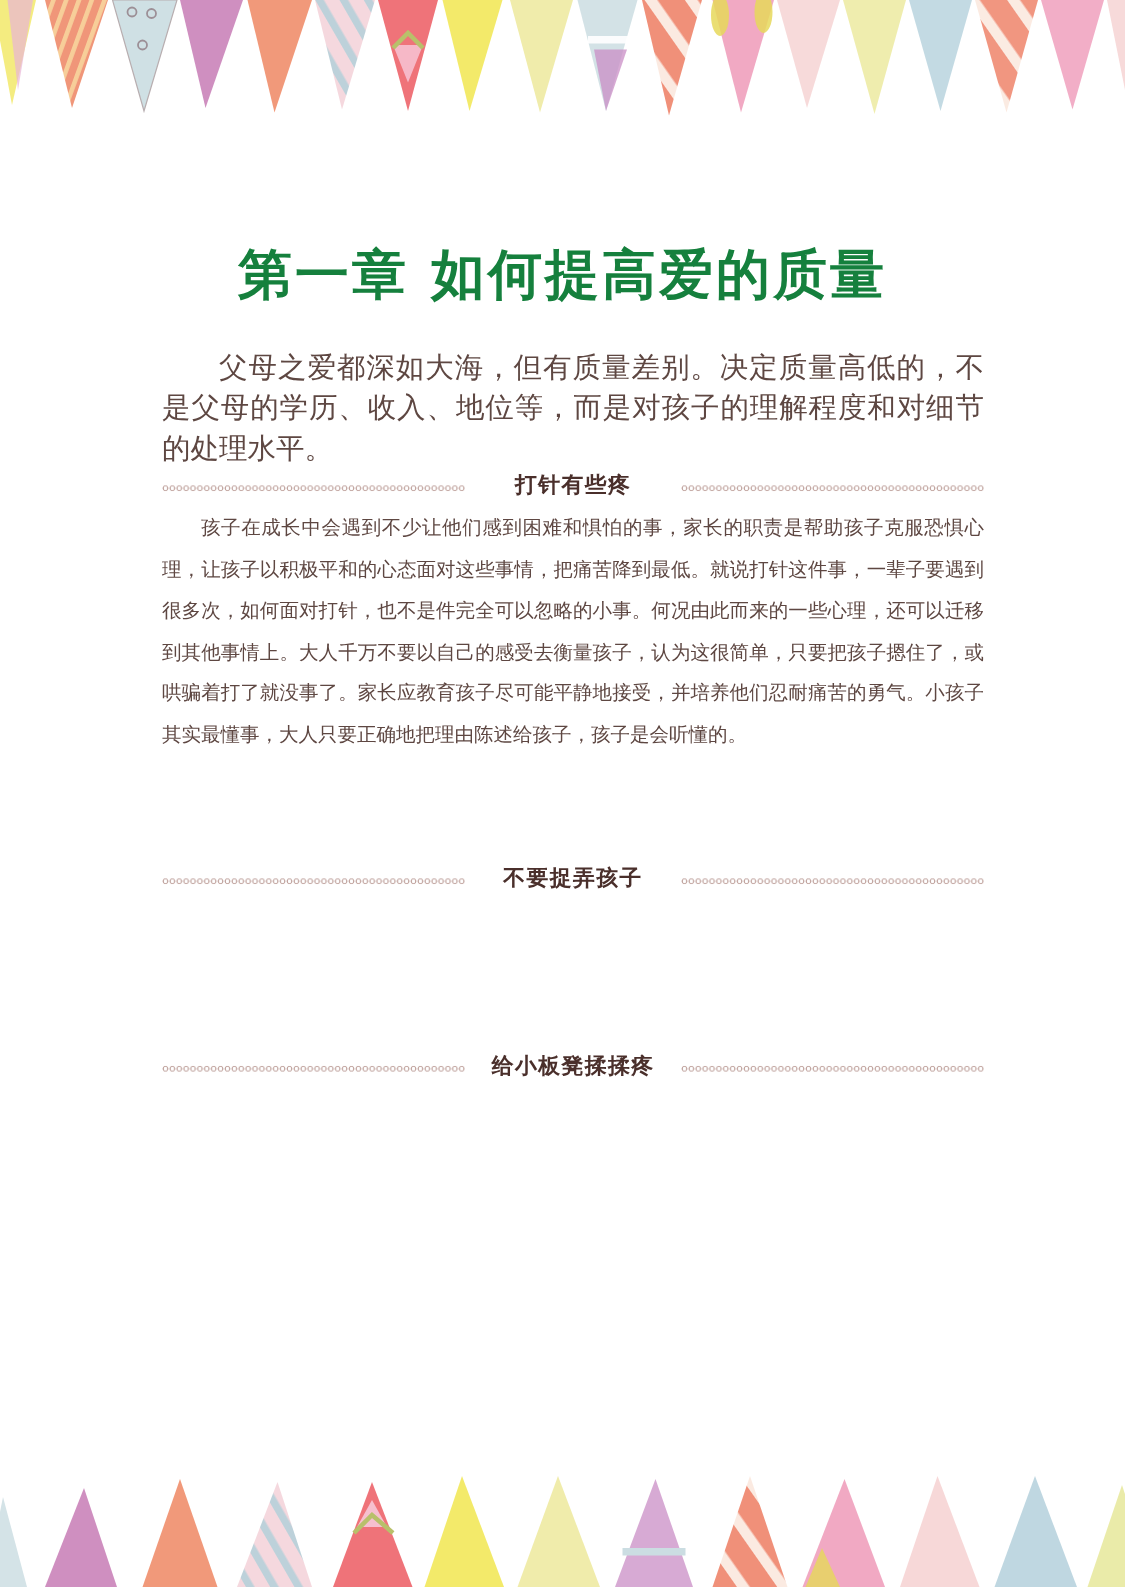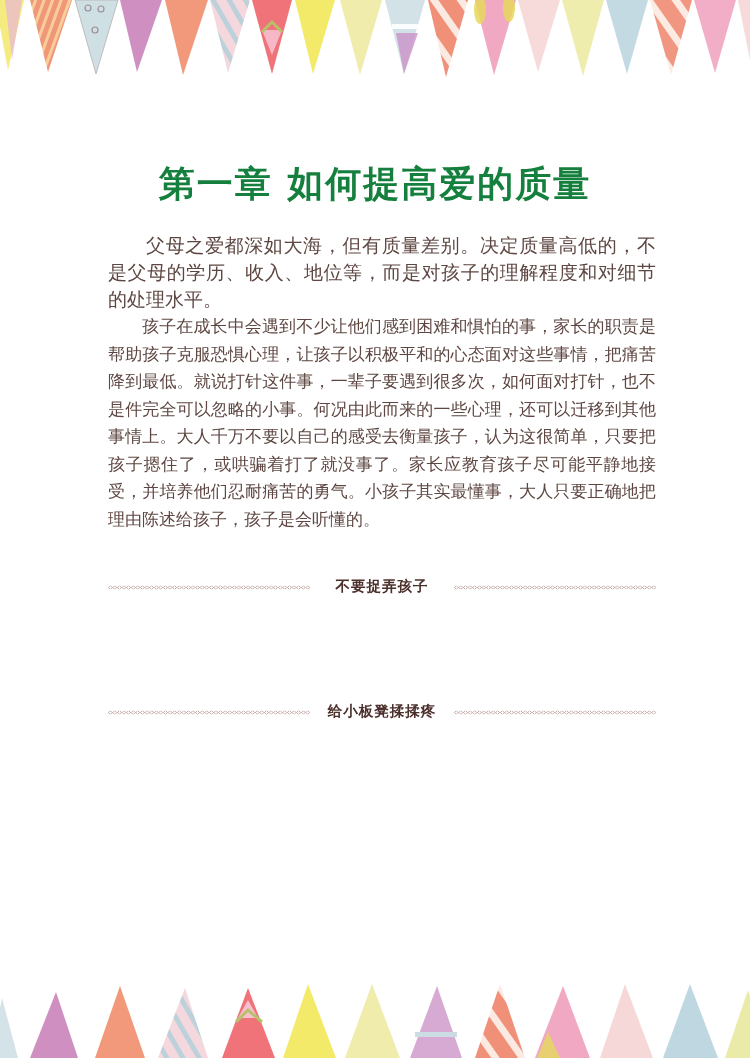--- a/index.html
+++ b/index.html
@@ -31,21 +31,21 @@
       background-image: radial-gradient(circle, transparent 1.1px, #b79690 1.3px, #b79690 1.8px, transparent 2.1px);
       background-size: 4.6px 5px; background-repeat: repeat-x; opacity: 0.85;
     }
     .dots.left { left: 0; width: 202px; }
     .dots.right { right: 0; width: 202px; }
     .sec-title {
       position: absolute; top: 0; left: 0; width: 548px; text-align: center;
       font-weight: bold; font-size: 14.5px; line-height: 26px; color: #4a2f2b; letter-spacing: 1px;
     }
     .sec-body {
-      font-size: 17px; line-height: 27.5px; color: #5e4742; text-indent: 2em;
+      font-size: 13px; line-height: 27.5px; color: #5e4742; text-indent: 2em;
       text-align: justify; margin: 2px 0 0 0;
     }
   </style>
 </head>
 <body>
 
 <div class="bunting bunting-top">
   <svg viewBox="0 0 750 110" preserveAspectRatio="none">
     <defs>
       <pattern id="stripesO" width="8" height="8" patternUnits="userSpaceOnUse" patternTransform="rotate(20)">
@@ -90,20 +90,25 @@
     <polygon points="694,0 736,0 715,73" fill="#f0a0bd" opacity="0.85"></polygon>
     <polygon points="738,0 770,0 752,70" fill="#f6d4d4" opacity="0.85"></polygon>
   </svg>
 </div>
 
 <div class="chapter-title">第一章 如何提高爱的质量</div>
 
 <p class="intro" style="margin:0;">父母之爱都深如大海，但有质量差别。决定质量高低的，不是父母的学历、收入、地位等，而是对孩子的理解程度和对细节的处理水平。</p>
 
 <div class="section" style="top:311px;">
+  <div class="sec-head">
+    <div class="dots left"></div>
+    <div class="sec-title">打针有些疼</div>
+    <div class="dots right"></div>
+  </div>
   <p class="sec-body">孩子在成长中会遇到不少让他们感到困难和惧怕的事，家长的职责是帮助孩子克服恐惧心理，让孩子以积极平和的心态面对这些事情，把痛苦降到最低。就说打针这件事，一辈子要遇到很多次，如何面对打针，也不是件完全可以忽略的小事。何况由此而来的一些心理，还可以迁移到其他事情上。大人千万不要以自己的感受去衡量孩子，认为这很简单，只要把孩子摁住了，或哄骗着打了就没事了。家长应教育孩子尽可能平静地接受，并培养他们忍耐痛苦的勇气。小孩子其实最懂事，大人只要正确地把理由陈述给孩子，孩子是会听懂的。</p>
 </div>
 
 <div class="section" style="top:573px;">
   <div class="sec-head">
     <div class="dots left"></div>
     <div class="sec-title">不要捉弄孩子</div>
     <div class="dots right"></div>
   </div>
 </div>

